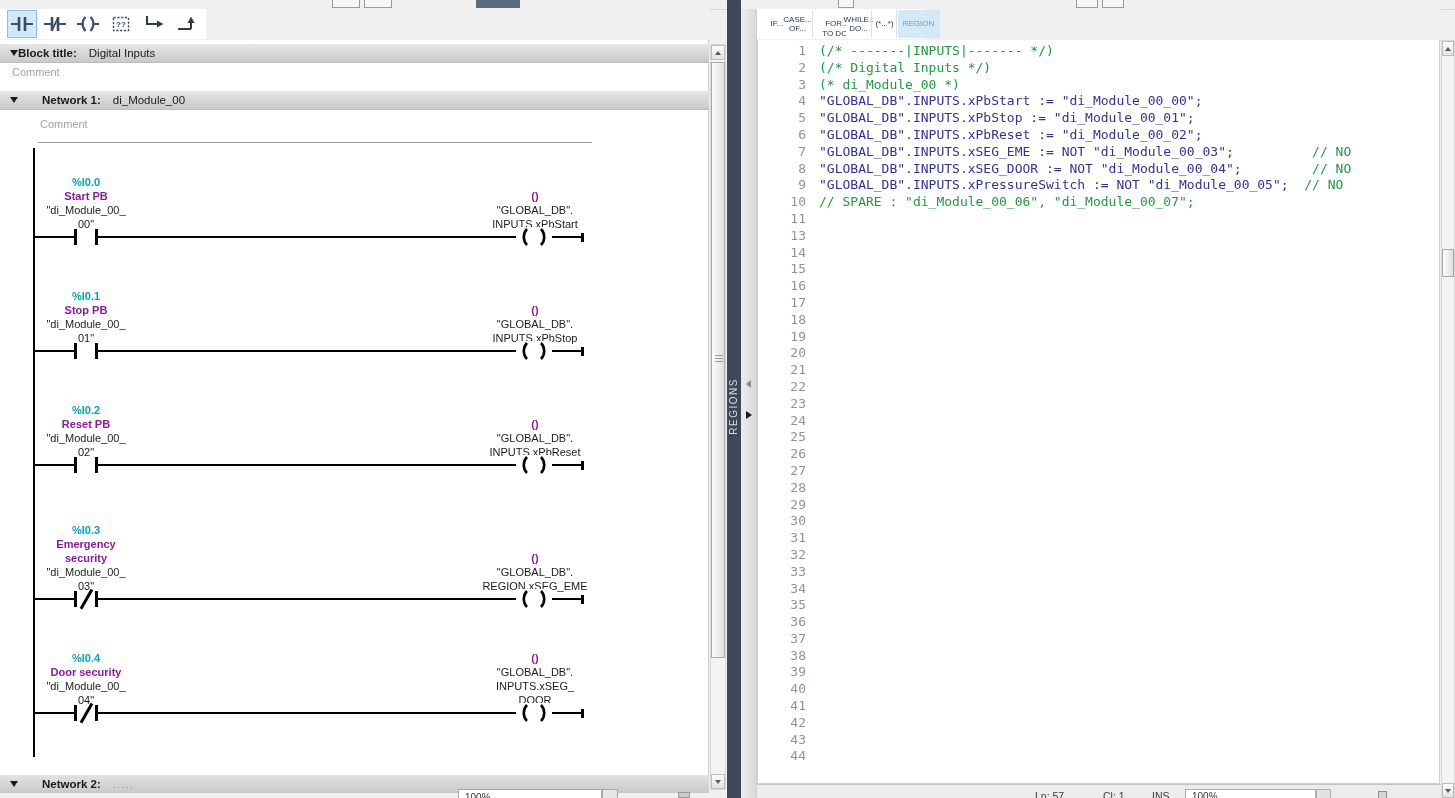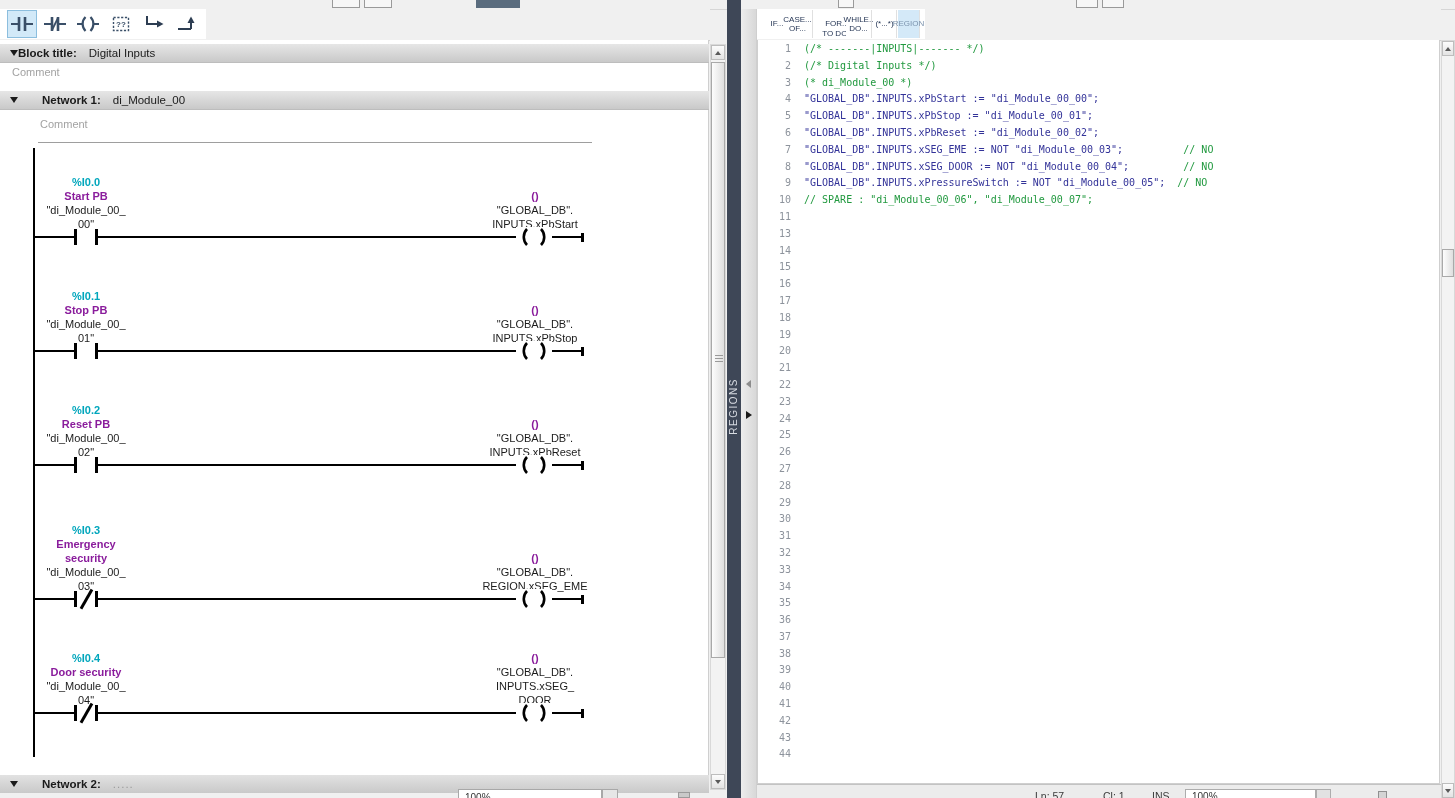--- a/index.html
+++ b/index.html
@@ -72,21 +72,21 @@
   #scl-panel{position:absolute;left:757px;top:9px;width:684px;height:789px;}
   .scl-toolbar{position:absolute;left:0;top:0;width:684px;height:31px;background:#f0f0f0;border-bottom:1px solid #cfcfcf;}
   .scl-toolbar .white-strip{position:absolute;left:0;top:0;width:168px;height:30px;background:#ffffff;}
   .scl-btn{position:absolute;top:1px;height:28px;background:#fff;border-right:1px solid #e0e0e0;box-sizing:border-box;
     display:flex;flex-direction:column;align-items:center;justify-content:center;
     font-size:8px;line-height:9.5px;color:#1f3050;text-align:center;white-space:nowrap;}
   .scl-btn.region-active{background:#d4e9f8;color:#7b93ad;}
   .scl-line2:empty{display:none;}
   #code-panel{position:absolute;left:0;top:31px;width:683px;height:744px;background:#ffffff;border:1px solid #cfcfcf;border-top:none;box-sizing:border-box;overflow:hidden;}
   #code-lines{position:absolute;left:0;top:3px;width:100%;}
-  .code-row{height:16.8px;white-space:pre;font-family:"DejaVu Sans Mono",monospace;font-size:10px;}
+  .code-row{height:16.8px;white-space:pre;font-family:"DejaVu Sans Mono",monospace;font-size:13px;margin-left:15px;}
   .code-row .ln{display:inline-block;width:33px;text-align:right;margin-right:13px;color:#8d939c;}
   .seg-code{color:#333399;}
   .seg-comment{color:#21993f;}
   
   #scl-status{position:absolute;left:0;top:775px;width:684px;height:23px;background:#ececec;border-top:1px solid #c3c3c3;font-size:10.5px;color:#3a3a3a;}
   .status-item{position:absolute;top:5px;}
   #st-ln{left:278px;} #st-cl{left:346px;} #st-ins{left:395px;}
   #st-zoom{position:absolute;left:428px;top:4px;width:131px;height:15px;background:#fff;border:1px solid #adadad;box-sizing:border-box;font-size:10px;color:#333;padding:1px 0 0 6px;}
   #st-zoom-btn{position:absolute;left:559px;top:4px;width:15px;height:15px;background:#e2e2e2;border:1px solid #adadad;box-sizing:border-box;}
   #st-icon{position:absolute;left:621px;top:6px;width:9px;height:9px;background:#d4d4d4;border:1px solid #909090;box-sizing:border-box;}
@@ -379,21 +379,21 @@
       <span class="scl-line2">TO DO..</span>
     </div>
     <div class="scl-btn" style="left:89px;width:26px;">
       <span>WHILE..</span>
       <span class="scl-line2">DO...</span>
     </div>
     <div class="scl-btn" style="left:116px;width:24px;">
       <span>(*...*)</span>
 
     </div>
-    <div class="scl-btn region-active" style="left:141px;width:22px;">
+    <div class="scl-btn region-active" style="left:141px;width:42px;">
       <span>REGION</span>
 
     </div>
   </div>
 
   <div id="code-panel">
     <div id="code-lines">
         <div class="code-row"><span class="ln">1</span><span class="seg-comment">(/* -------|INPUTS|------- */)</span></div>
         <div class="code-row"><span class="ln">2</span><span class="seg-comment">(/* Digital Inputs */)</span></div>
         <div class="code-row"><span class="ln">3</span><span class="seg-comment">(* di_Module_00 *)</span></div>

